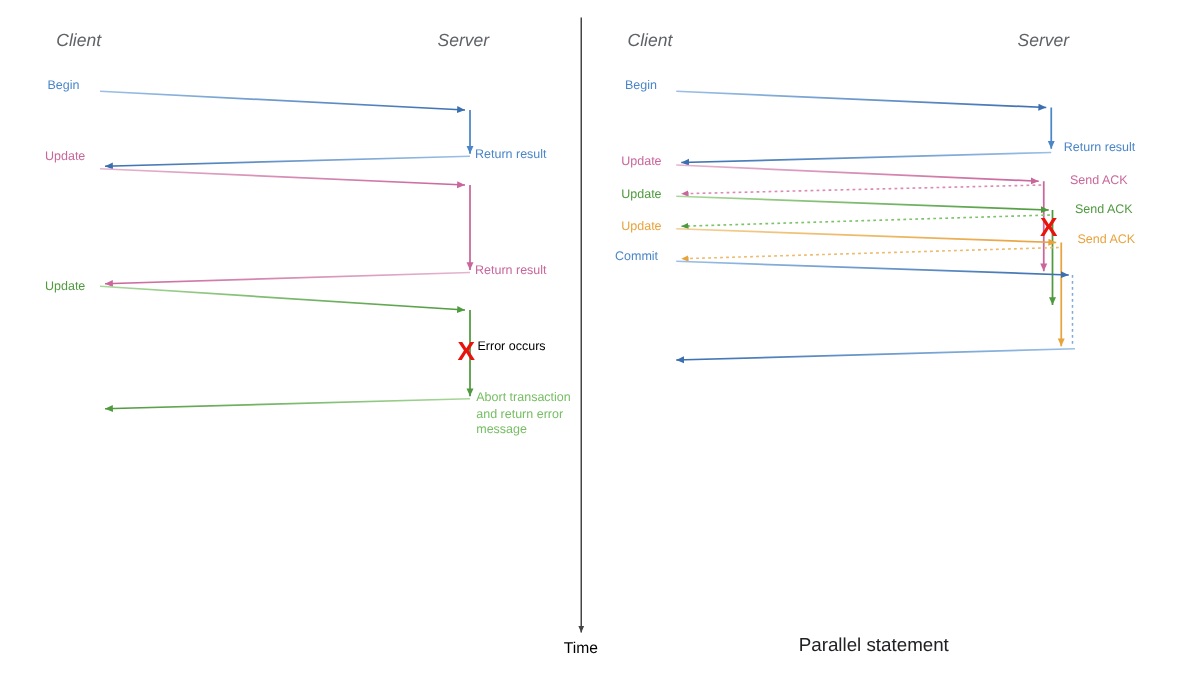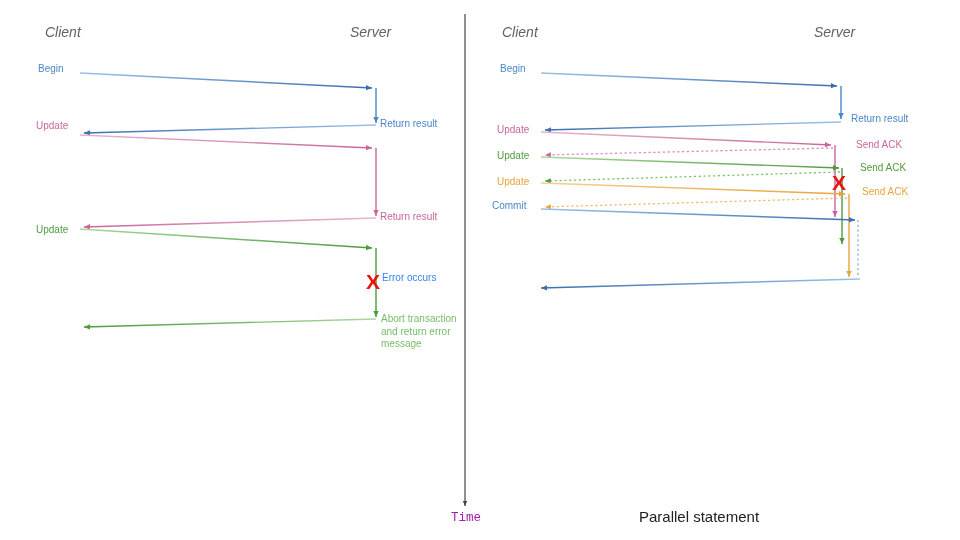--- a/index.html
+++ b/index.html
@@ -41,23 +41,22 @@
     white-space: nowrap;
     line-height: 1.18;
   }
   .msg.wrap {
     white-space: normal;
     line-height: 1.25;
   }
   .axis-label {
     position: absolute;
     font-size: 12.5px;
-    color: #a21caf;
-    white-space: nowrap;
-    font-family: Liberation Mono, monospace;
+    color: #000000;
+    white-space: nowrap;
   }
   .xmark {
     position: absolute;
     font-size: 21px;
     font-weight: bold;
     color: #e8140c;
     font-family: "Liberation Sans", sans-serif;
     line-height: 1;
   }
 </style>
@@ -185,21 +184,21 @@
   <div class="msg" style="left:380px; top:118px; color:#4a86c8;">Return result</div>
 
   <div class="msg" style="left:36px; top:120px; color:#c9669b;">Update</div>
 
   <div class="msg" style="left:380px; top:211px; color:#c9669b;">Return result</div>
 
   <div class="msg" style="left:36px; top:224px; color:#4f9a3f;">Update</div>
 
   <div class="xmark" style="left:366px; top:271px;">X</div>
 
-  <div class="msg" style="left:382px; top:272px; color:#3b82f6;text-align:right;">Error occurs</div>
+  <div class="msg" style="left:382px; top:272px; color:#000000;text-align:right;">Error occurs</div>
 
   <div class="msg wrap" style="left:381px; top:313px; width:82px; color:#77be65;">Abort transaction and return error message</div>
 
 
   <div class="axis-label" style="left:451px; top:511px;">Time</div>
 
   <div class="lane-title" style="left:502px; top:24px;">Client</div>
   <div class="lane-title" style="left:814px; top:24px;">Server</div>
 
   <div class="msg" style="left:500px; top:63px; color:#4a86c8;">Begin</div>

